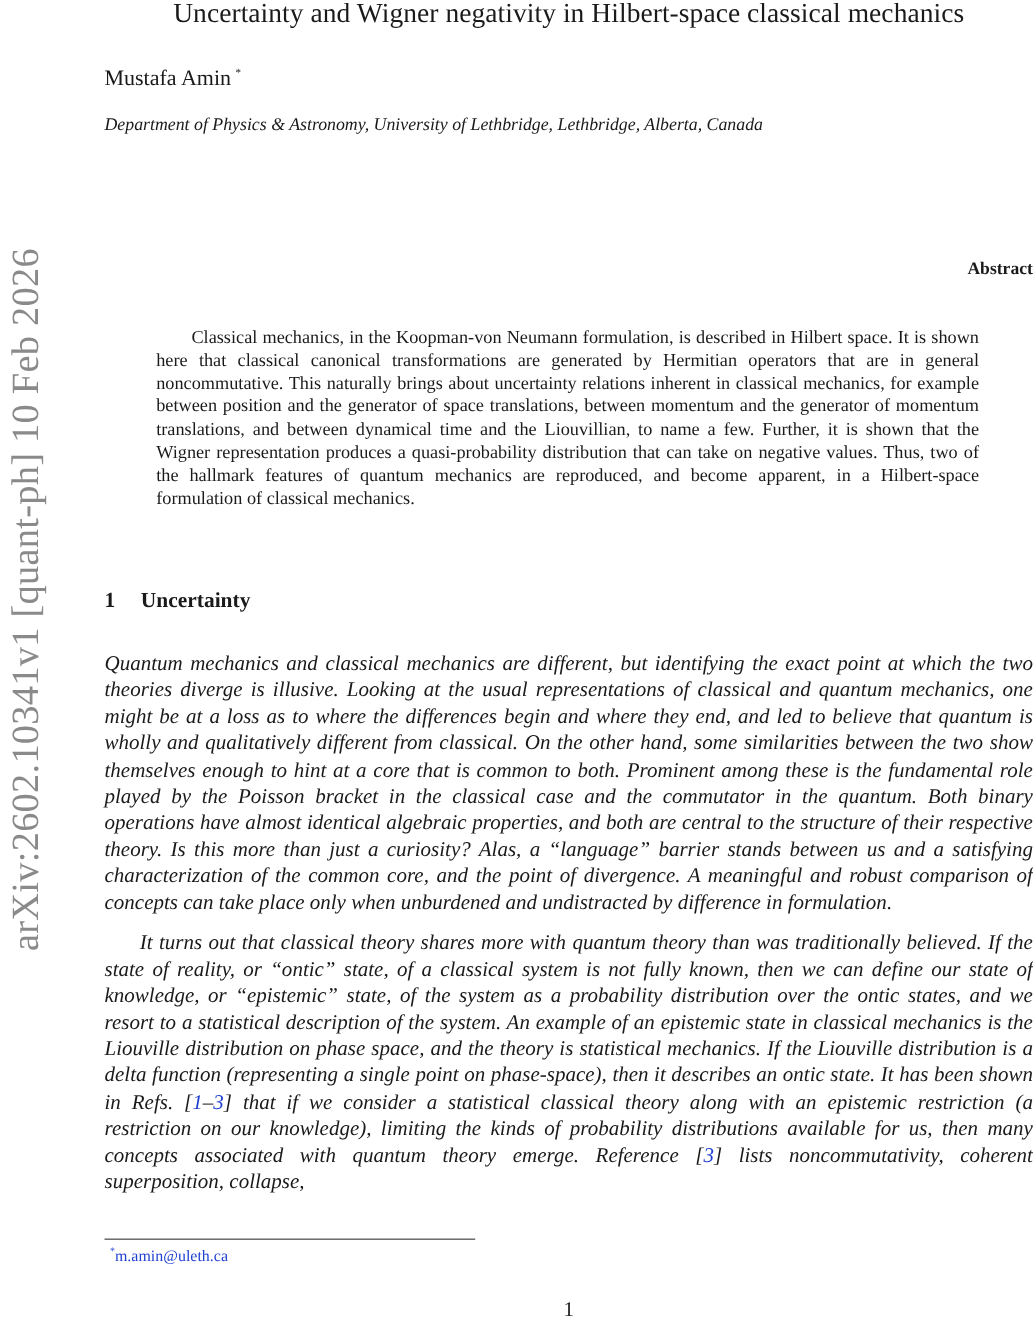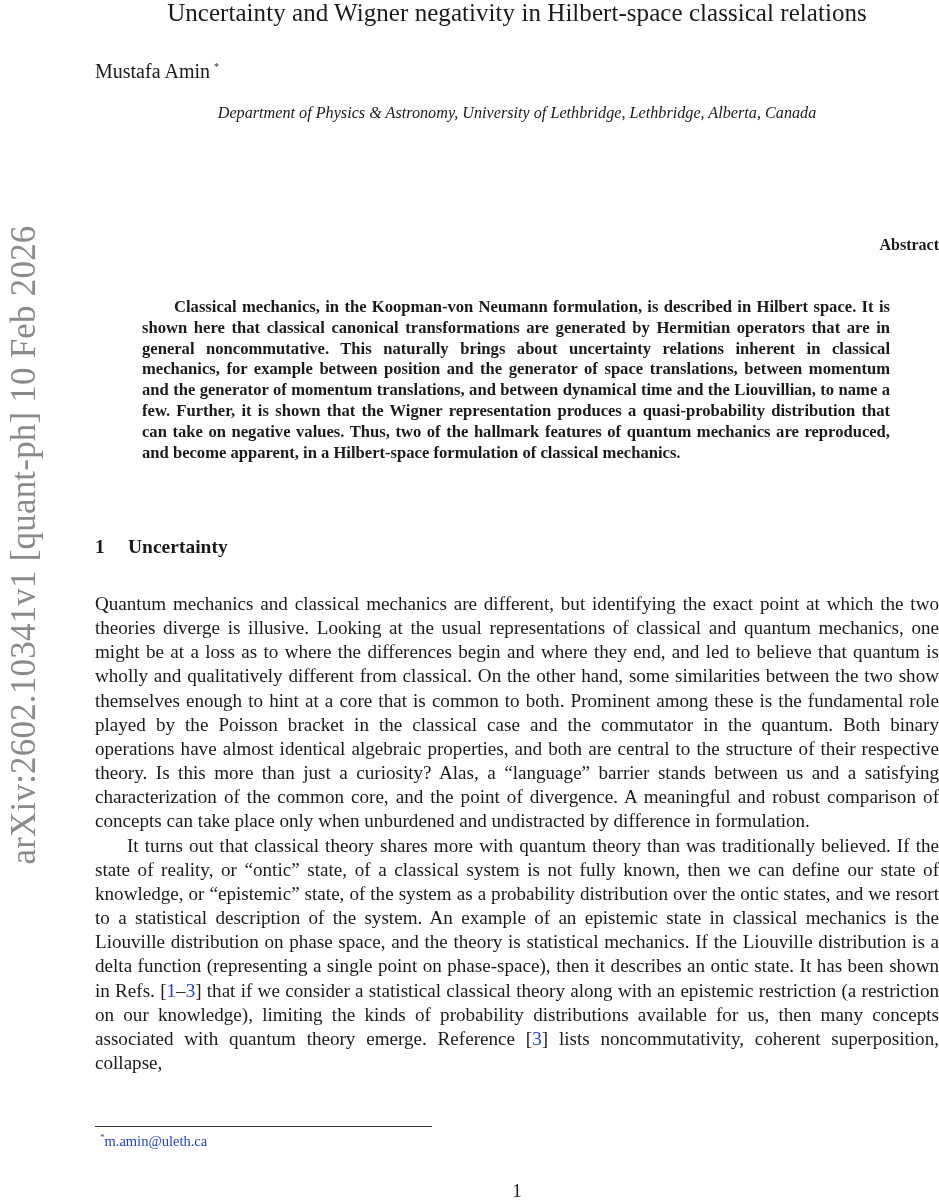--- a/index.html
+++ b/index.html
@@ -20,42 +20,42 @@
     .title {
       position: absolute; left: 95px; top: 0px; width: 844px; text-align: center;
       font-size: 25px; line-height: 26px; letter-spacing: 0.05px;
     }
     .author {
       position: absolute; left: 95px; top: 60px; width: 844px; 
       font-size: 20px;
     }
     .author sup { font-size: 10px; vertical-align: 8px; margin-left: 4px; }
     .affil {
-      position: absolute; left: 95px; top: 104px; width: 844px; text-align: center;
+      position: absolute; left: 95px; top: 104px; width: 844px; text-align: left;
       font-size: 16.2px; font-style: italic;
     }
     .abstract-title {
       position: absolute; left: 95px; top: 236px; width: 844px; text-align: right;
       font-size: 16px; font-weight: bold;
     }
     .abstract {
       position: absolute; left: 142px; top: 297px; width: 748px;
       font-size: 16.6px; line-height: 20.8px; text-align: justify;
     }
-    .abstract p { margin: 0; text-indent: 32px; font-weight: bold; }
+    .abstract p { margin: 0; text-indent: 32px; }
     .section-h {
       position: absolute; left: 95px; top: 536px; font-size: 19.5px; font-weight: bold;
     }
     .section-h .num { display: inline-block; width: 33px; }
     .body-text {
       position: absolute; left: 95px; top: 592px; width: 844px;
       font-size: 19.1px; line-height: 24.15px; text-align: justify;
     }
-    .body-text p { margin: 0; }
-    .body-text p.indent { text-indent: 32px; margin-top: 0; }
+    .body-text p { margin: 0; font-style: italic; }
+    .body-text p.indent { text-indent: 32px; margin-top: 12px; }
     a.ref { color: #1f3fd1; text-decoration: none; }
     .fn-rule {
       position: absolute; left: 95px; top: 1126px; width: 337px; height: 0;
       border-top: 1px solid #333;
     }
     .footnote {
       position: absolute; left: 100px; top: 1132px; font-size: 14.5px;
     }
     .footnote sup { font-size: 9px; vertical-align: 6px; color: #1f3fd1; }
     .footnote a { color: #1f3fd1; text-decoration: none; }
@@ -64,21 +64,21 @@
       font-size: 19px;
     }
   </style>
 </head>
 <body>
 
 <div class="sidebar">
   <span>arXiv:2602.10341v1  [quant-ph]  10 Feb 2026</span>
 </div>
 
-<div class="title">Uncertainty and Wigner negativity in Hilbert-space classical relations</div>
+<div class="title">Uncertainty and Wigner negativity in Hilbert-space classical mechanics</div>
 
 <div class="author">
   <span>Mustafa Amin</span><sup>*</sup>
 </div>
 
 <div class="affil">Department of Physics &amp; Astronomy, University of Lethbridge, Lethbridge, Alberta, Canada</div>
 
 <div class="abstract-title">Abstract</div>
 
 <div class="abstract">

